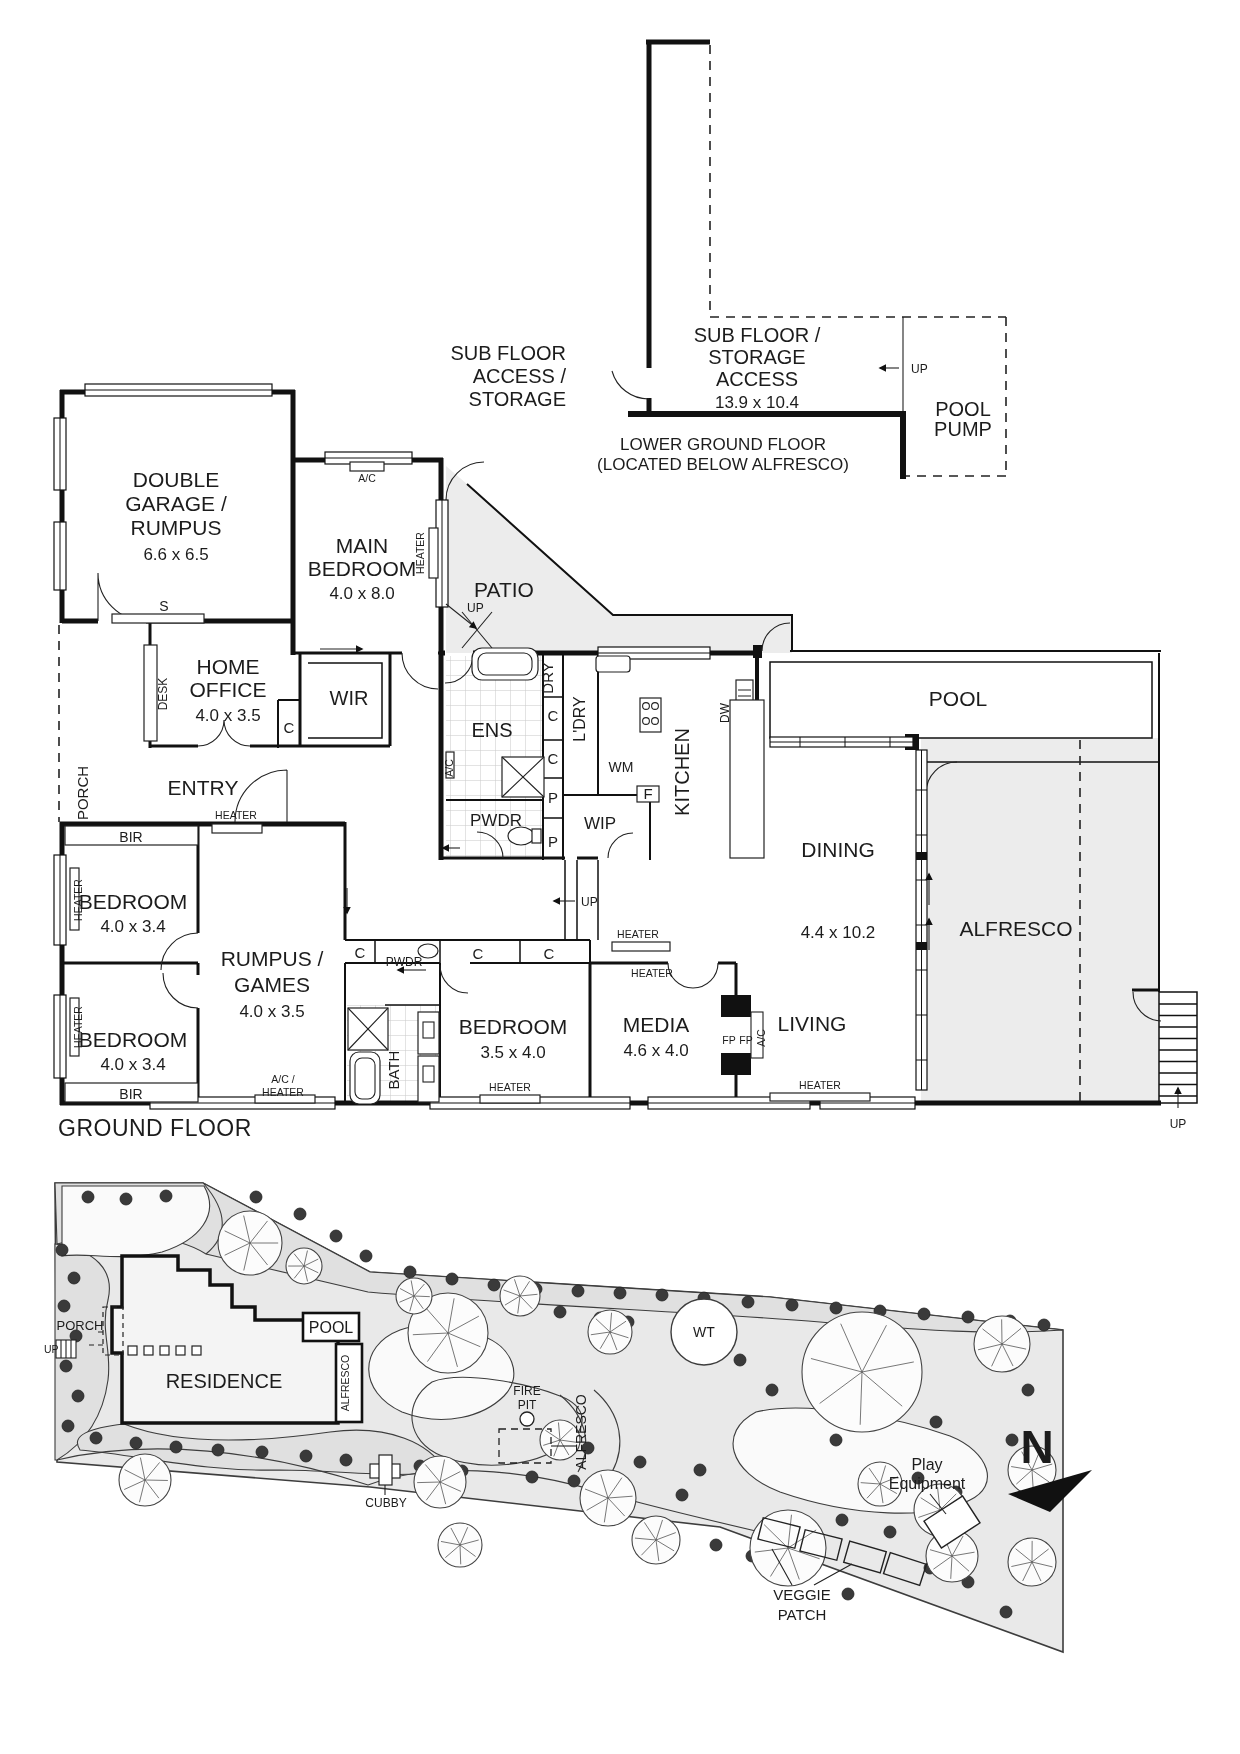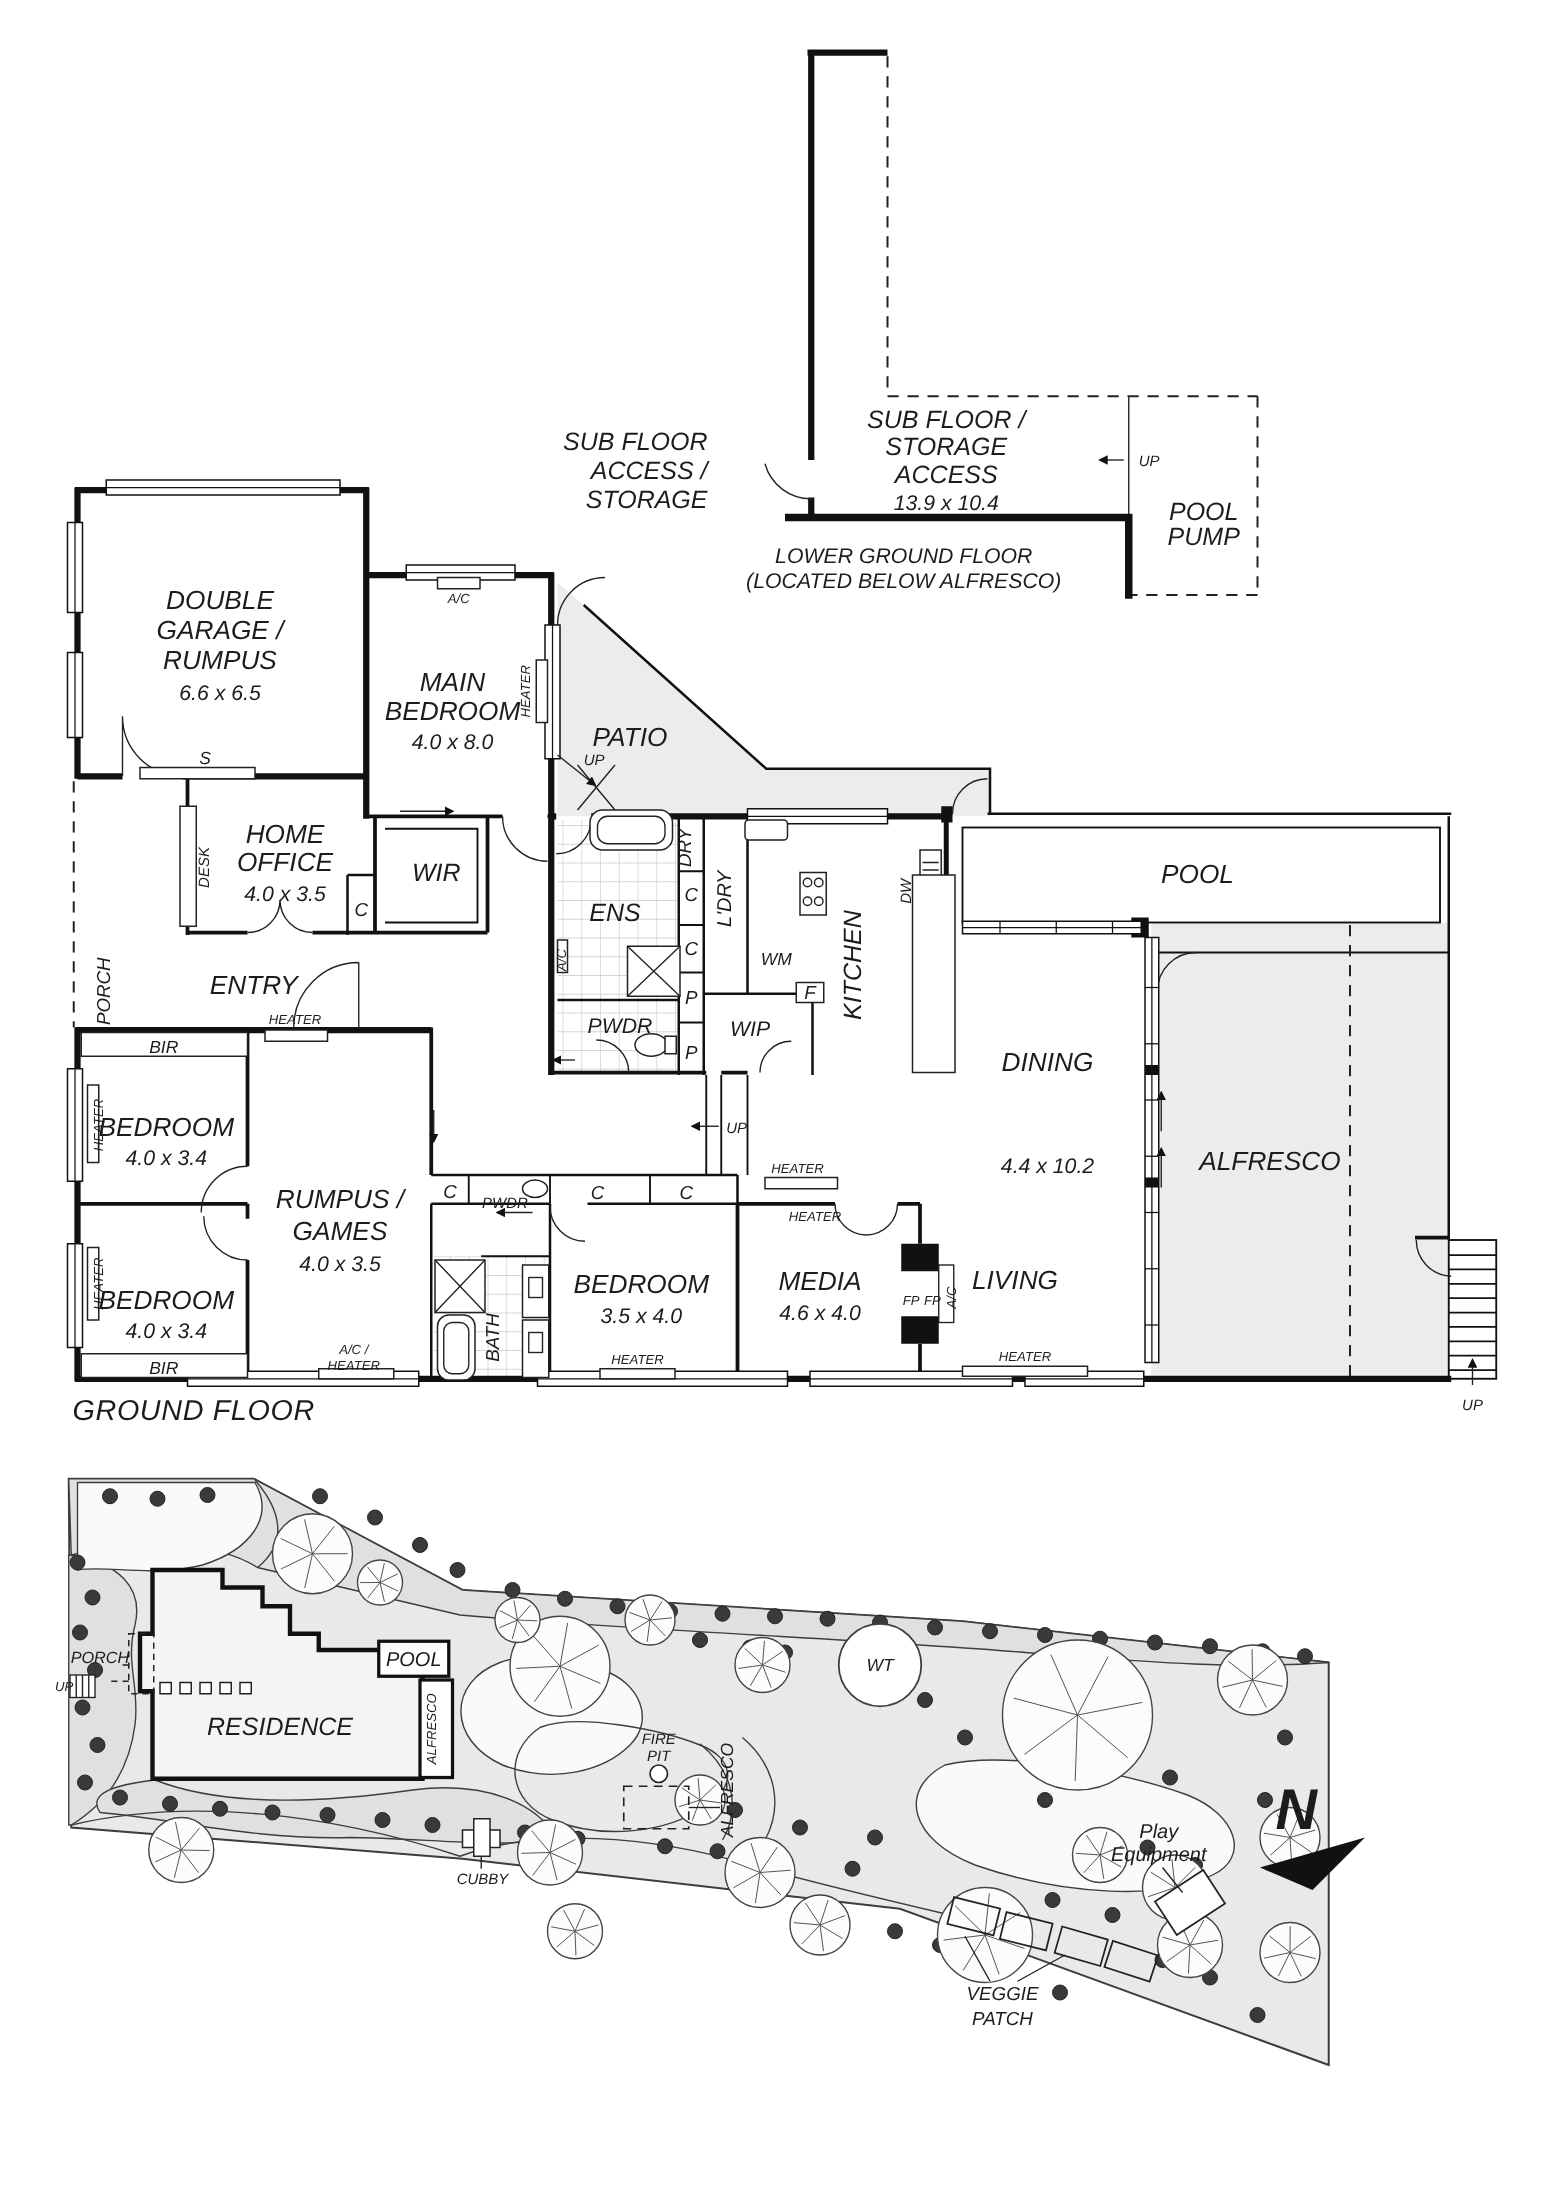--- a/index.html
+++ b/index.html
@@ -1,17 +1,17 @@
 <!DOCTYPE html>
 <html><head>
 <meta charset="utf-8">
 <style>
   html,body{margin:0;padding:0;background:#fff;}
   .page{position:relative;width:1240px;height:1724px;background:#fff;overflow:hidden;
-        font-family:"Liberation Sans", sans-serif;font-style:italic;}
+        font-family:"Liberation Sans", sans-serif;}
   svg text{fill:#1c1c1c;}
   .rm   {font-size:21px;}
   .rm2  {font-size:20px;}
   .dims {font-size:17px;}
   .sm   {font-size:12px;}
   .xs   {font-size:10.5px;}
   .med  {font-size:15px;}
   .big  {font-size:23px;letter-spacing:.5px;}
   .w5{stroke:#111;stroke-width:5;fill:none;}
   .w6{stroke:#111;stroke-width:6;fill:none;}

